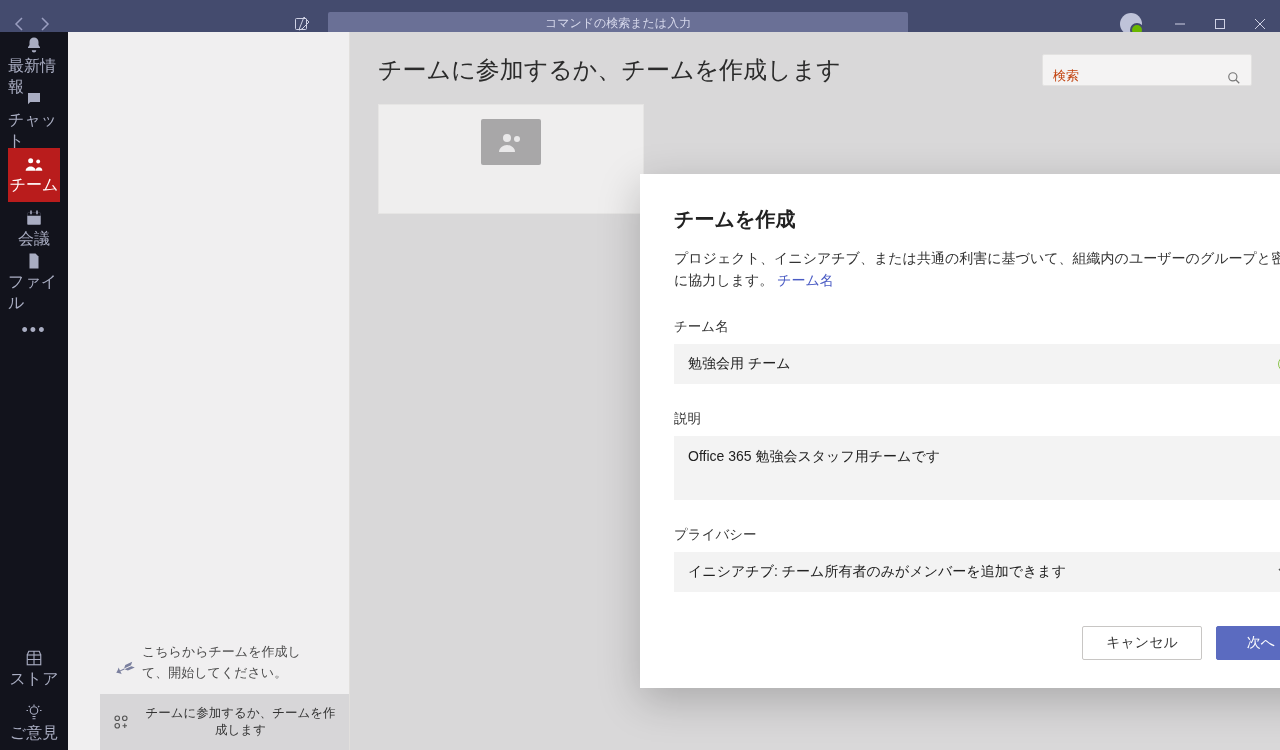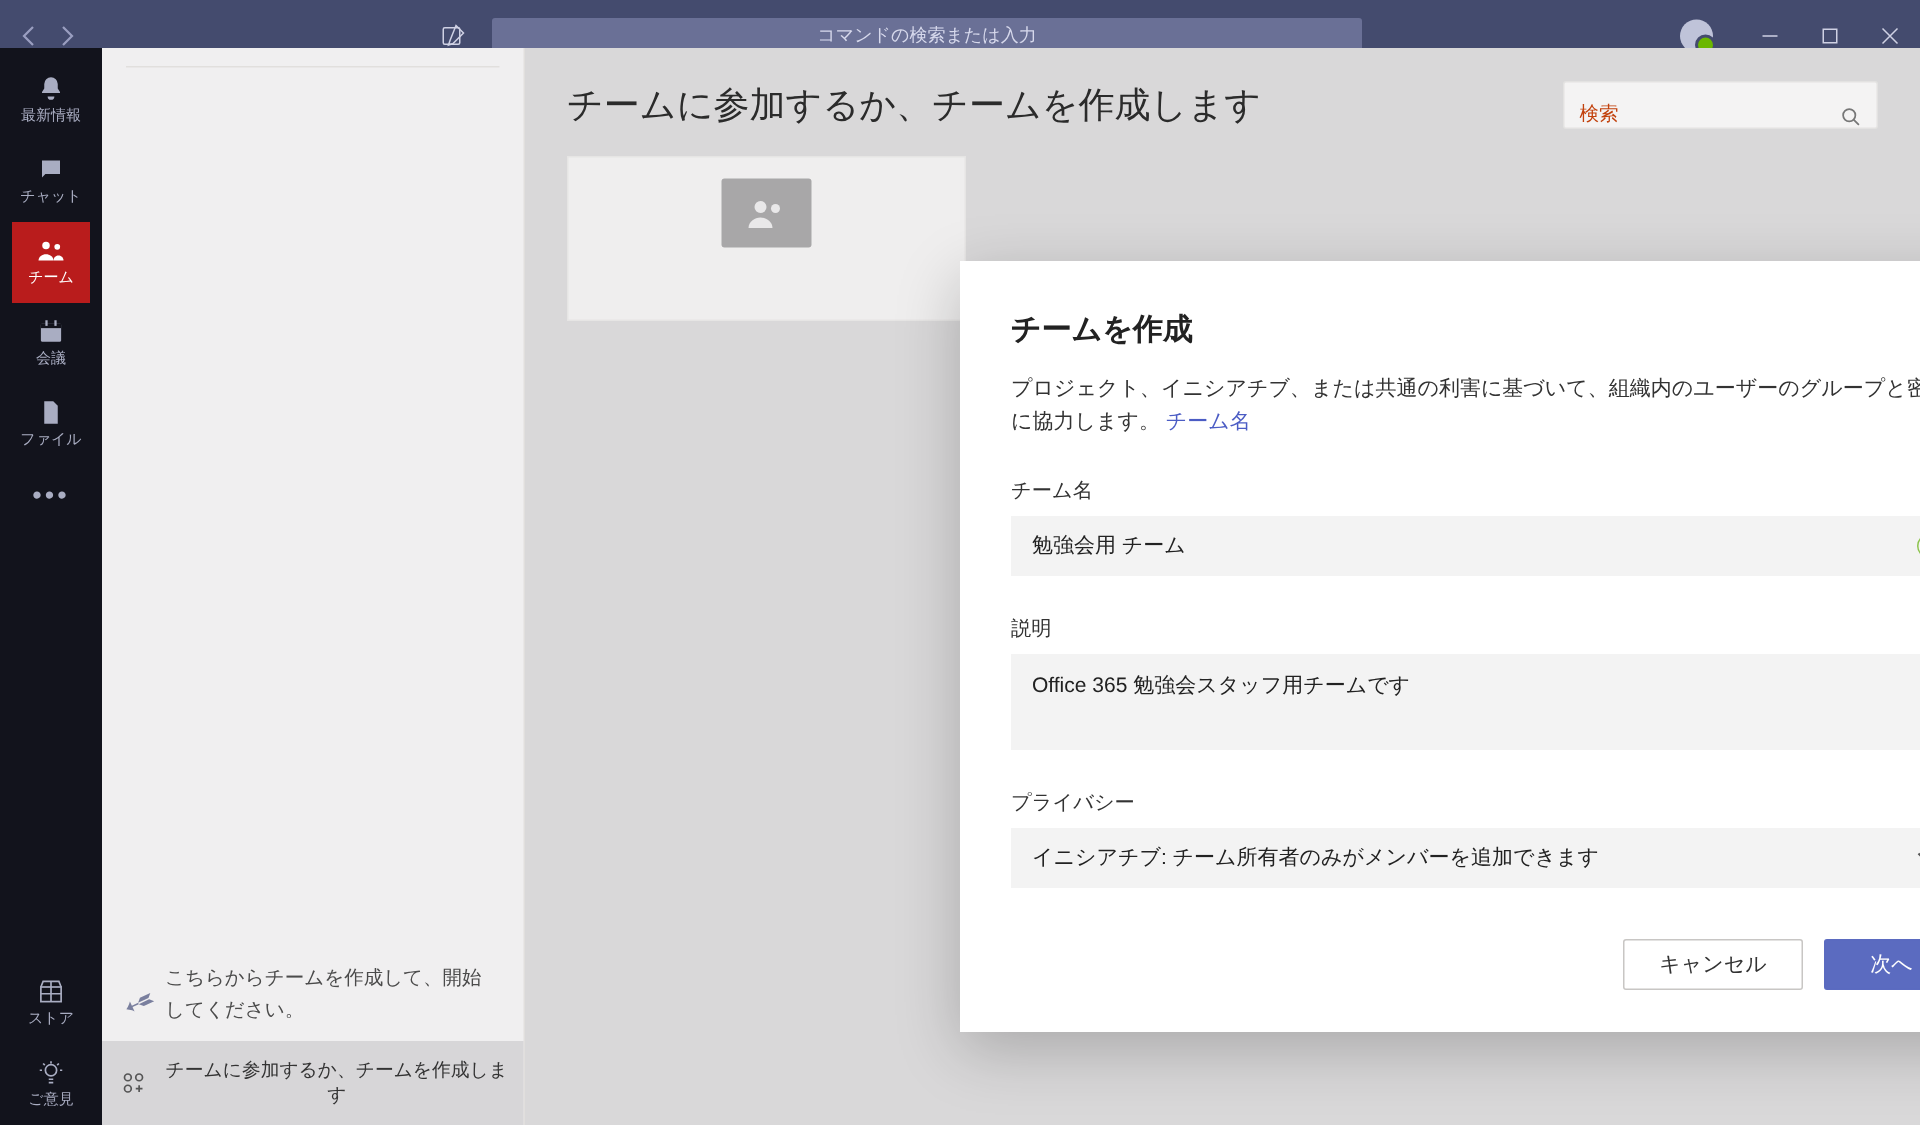--- a/index.html
+++ b/index.html
@@ -38,30 +38,30 @@
   
   .app {
     display: flex; height: calc(750px - 32px);
   }
   .rail {
     width: 68px; background: #12131c; display: flex; flex-direction: column; align-items: center;
     padding-top: 8px; color: #8b8fa6;
   }
   .rail-item {
     width: 52px; height: 54px; display: flex; flex-direction: column; align-items: center; justify-content: center;
-    font-size: 10px; gap: 2px; color: #a9adc2; position: relative;
+    font-size: 16px; gap: 2px; color: #a9adc2; position: relative;
   }
   .rail-item.active { background: #b91c1c; color: #fff; }
   .rail-item .ico { font-size: 18px; line-height: 1; }
   .rail-spacer { flex: 1; }
   .rail-ellipsis { width:68px; height:40px; display:flex; align-items:center; justify-content:center; color:#a9adc2; font-size:18px; letter-spacing:2px;}
 
   
   .teams-col {
-    width: 282px; background: #f0eff0; border-right: 1px solid #e1dfdd; display: flex; flex-direction: column;
+    width: 282px; background: #f0eff0; border-right: 1px solid #e1dfdd; display: flex; flex-direction: row;
     position: relative;
   }
   .teams-col .divider { height:1px; background:#e1dfdd; margin: 12px 16px 0 16px; }
   .teams-bottom { margin-top: auto; }
   .hint {
     color:#4b4b4b; font-size:13px; padding: 0 22px 10px 42px; position: relative; line-height:1.6;
   }
   .hint-arrow {
     position:absolute; left:14px; bottom:4px; color:#7a7f9e; font-size:26px; transform: rotate(200deg);
   }

